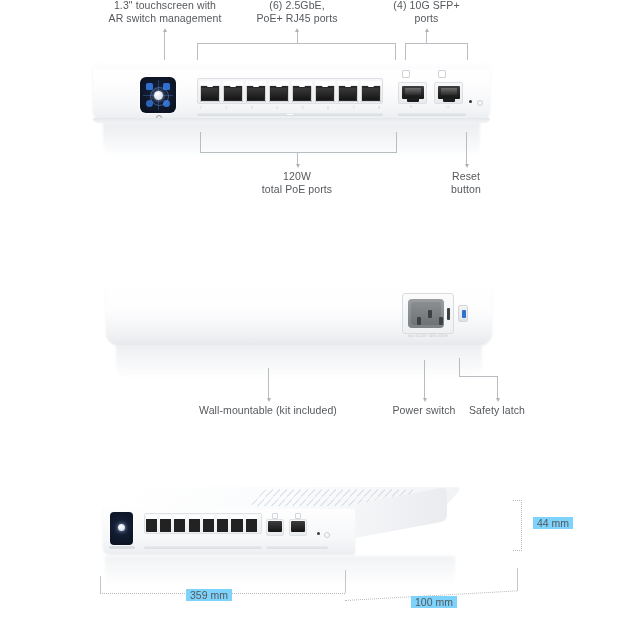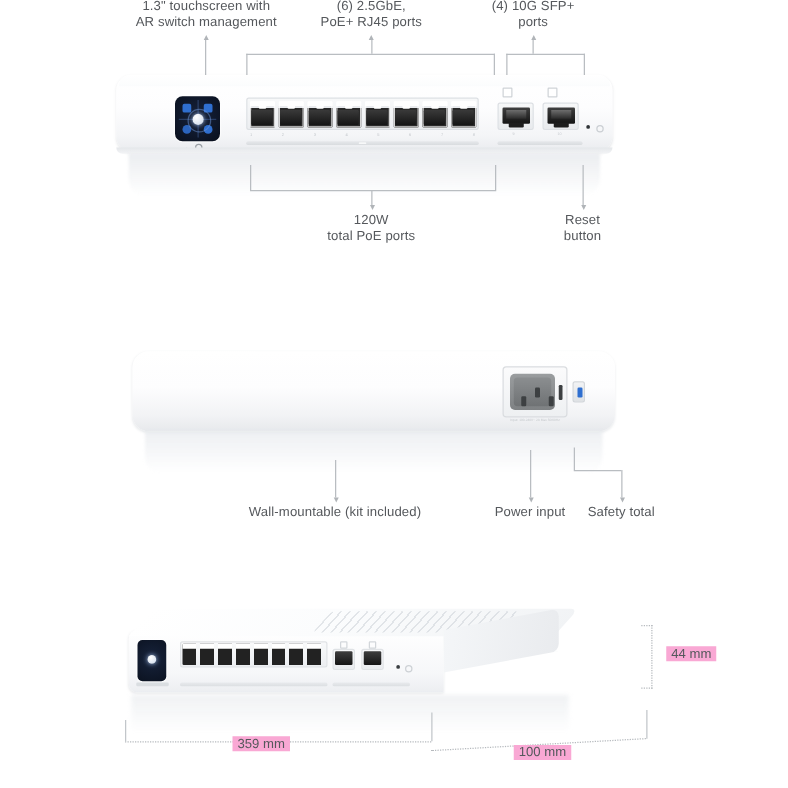--- a/index.html
+++ b/index.html
@@ -227,21 +227,21 @@
     position:absolute;left:105px;top:556px;width:350px;height:30px;
     background:linear-gradient(180deg,rgba(232,235,238,.65),rgba(255,255,255,0));
     filter:blur(1.5px);
   }
   
   .dots-h{
     position:absolute;height:0;
     border-top:1px dotted #b6babe;
   }
   .dimlbl{
-    position:absolute;font-size:10.5px;color:#55585c;background:#f9a8d4;
+    position:absolute;font-size:10.5px;color:#55585c;background:#7dd3fc;
     padding:0 4px;white-space:nowrap;
   }
   .bracket{
     position:absolute;border:1px dotted #b6babe;border-left:none;
   }
   .tick{position:absolute;width:1px;background:#c2c6ca;}
 </style>
 </head>
 <body>
 
@@ -358,27 +358,27 @@
       <div class="latch"></div>
     </div>
     <div class="refl2"></div>
 
     <div class="vline" style="left:268px;top:368px;height:30px;"></div>
     <div class="arrow-down" style="left:266.5px;top:398px;"></div>
     <div class="callout" style="left:188px;top:404px;width:160px;">Wall-mountable (kit included)</div>
 
     <div class="vline" style="left:424px;top:360px;height:38px;"></div>
     <div class="arrow-down" style="left:422.5px;top:398px;"></div>
-    <div class="callout" style="left:384px;top:404px;width:80px;">Power input</div>
+    <div class="callout" style="left:384px;top:404px;width:80px;">Power switch</div>
 
     <div class="hline" style="left:459px;top:376px;width:38px;"></div>
     <div class="vline" style="left:459px;top:358px;height:18px;"></div>
     <div class="vline" style="left:497px;top:376px;height:22px;"></div>
     <div class="arrow-down" style="left:495.5px;top:398px;"></div>
-    <div class="callout" style="left:457px;top:404px;width:80px;">Safety total</div>
+    <div class="callout" style="left:457px;top:404px;width:80px;">Safety latch</div>
   </div>
 
   <div>
 
     <div class="abs" style="left:103px;top:504px;width:252px;height:50px;
                 background:linear-gradient(180deg,#ffffff,#f6f7f9 70%,#eceef1);
                 border-radius:7px 2px 2px 7px;
                 box-shadow:0 1px 2px rgba(120,130,140,.15);"></div>
 
     <div class="abs" style="left:103px;top:487px;width:340px;height:22px;

